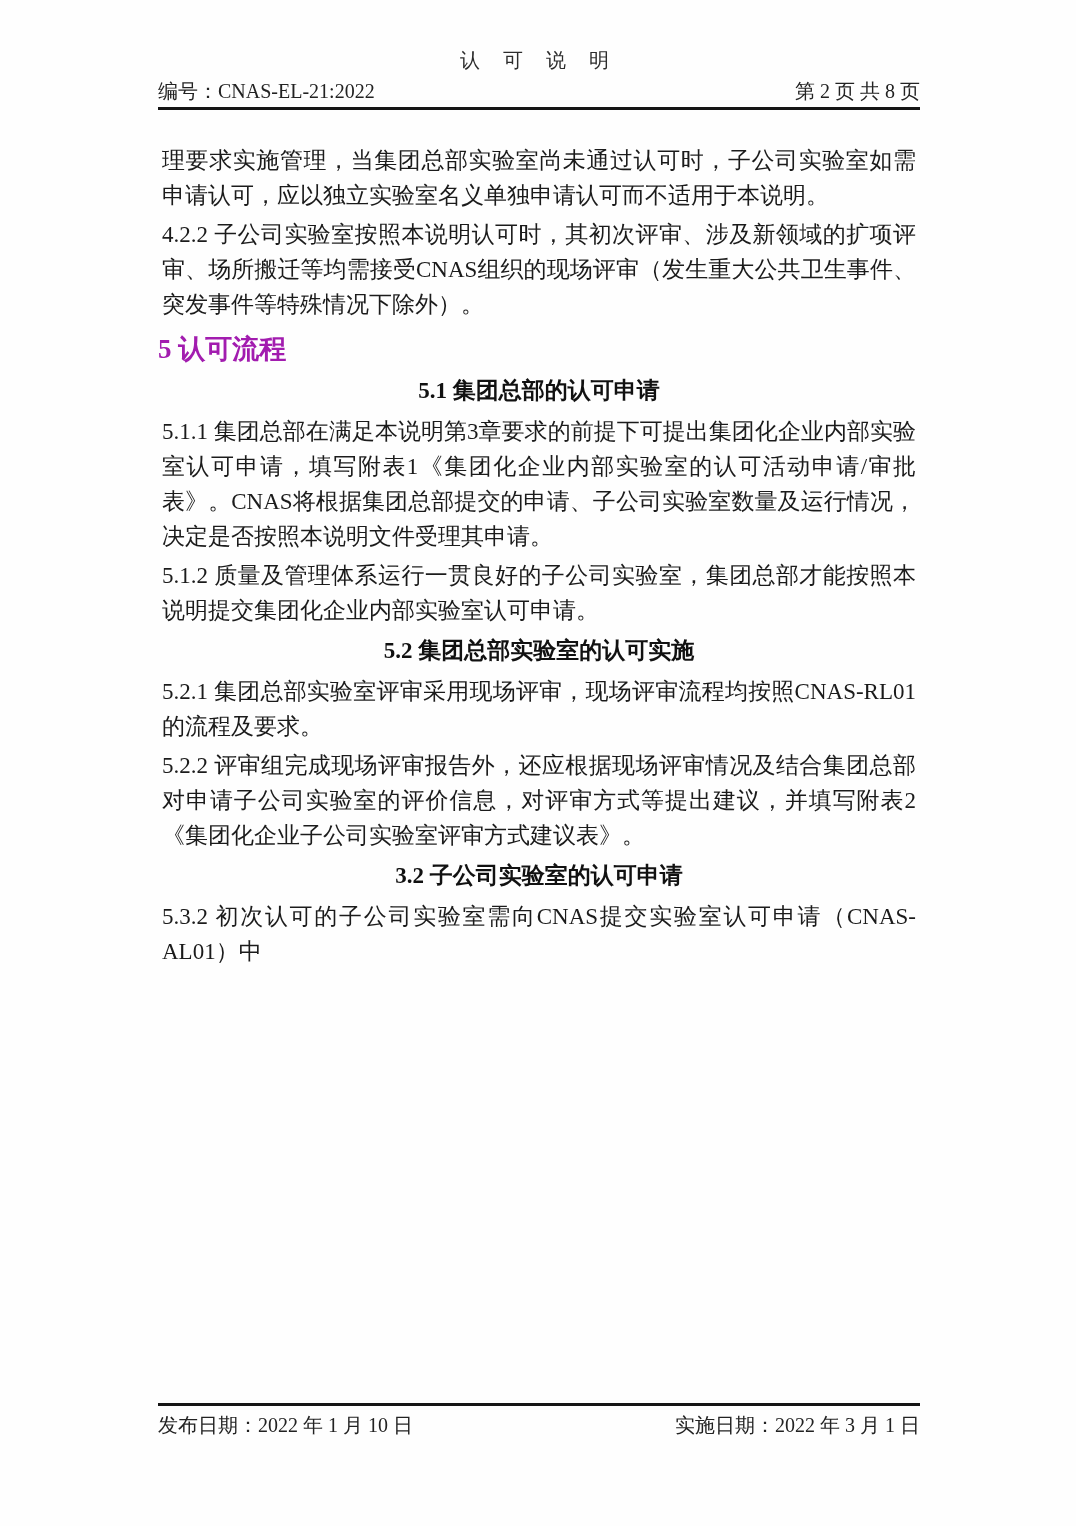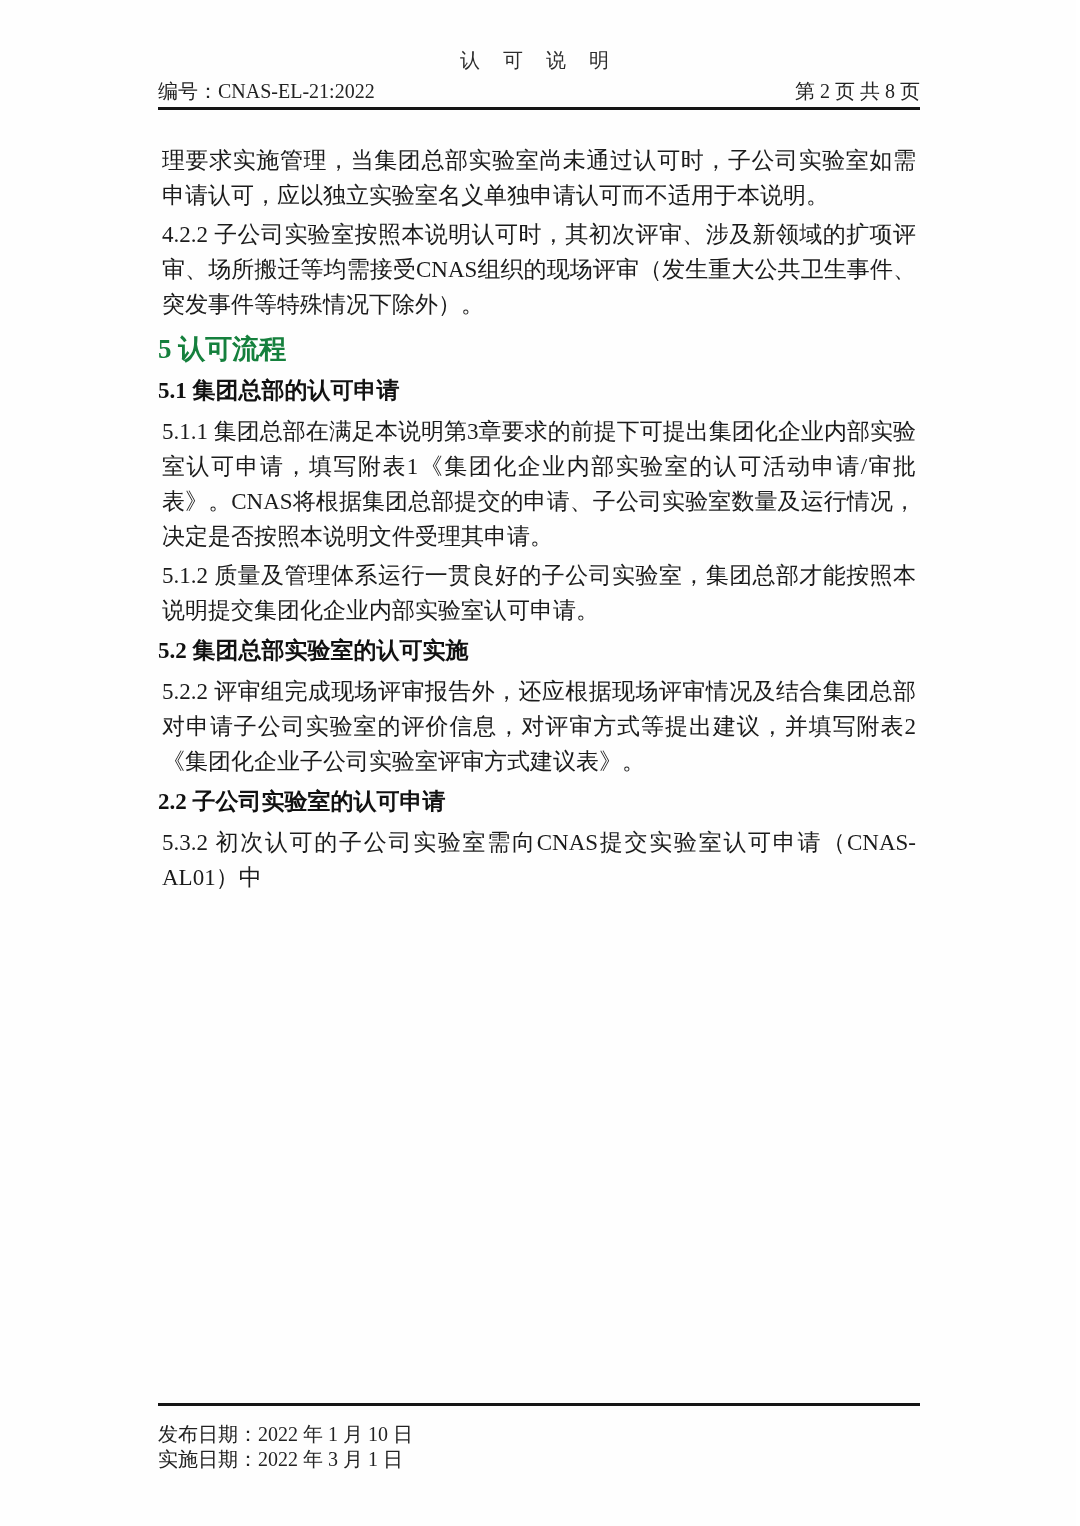--- a/index.html
+++ b/index.html
@@ -55,43 +55,43 @@
     margin: 4px;
     text-align: justify;
     text-justify: inter-ideograph;
     color: #1b1b1b;
   }
   .heading-1 {
     font-size: 27px;
     font-weight: bold;
     line-height: 46px;
     margin: 0;
-    color: #15803d;
+    color: #a21caf;
   }
   .heading-2 {
     font-size: 23px;
     font-weight: bold;
     line-height: 38px;
     margin: 0;
     color: #111;
+    text-align: center;
   }
   
   .doc-footer {
     position: absolute;
     left: 158px;
     top: 1403px;
     width: 762px;
     border-top: 3px solid #151515;
-    padding-top: 16px;
+    padding-top: 7px;
     display: flex;
     justify-content: space-between;
     font-size: 20px;
     color: #222;
     line-height: 25px;
-    flex-direction: column;
   }
 </style>
 </head>
 <body>
 
 <div class="page">
   <div class="content">
 
     <div class="doc-header">
       <div class="doc-title">认 可 说 明</div>
@@ -103,22 +103,23 @@
     </div>
 
     <div class="doc-body">
       <p class="para">理要求实施管理，当集团总部实验室尚未通过认可时，子公司实验室如需申请认可，应以独立实验室名义单独申请认可而不适用于本说明。</p>
       <p class="para">4.2.2 子公司实验室按照本说明认可时，其初次评审、涉及新领域的扩项评审、场所搬迁等均需接受CNAS组织的现场评审（发生重大公共卫生事件、突发事件等特殊情况下除外）。</p>
       <h1 class="heading-1">5 认可流程</h1>
       <h2 class="heading-2">5.1 集团总部的认可申请</h2>
       <p class="para">5.1.1 集团总部在满足本说明第3章要求的前提下可提出集团化企业内部实验室认可申请，填写附表1《集团化企业内部实验室的认可活动申请/审批表》。CNAS将根据集团总部提交的申请、子公司实验室数量及运行情况，决定是否按照本说明文件受理其申请。</p>
       <p class="para">5.1.2 质量及管理体系运行一贯良好的子公司实验室，集团总部才能按照本说明提交集团化企业内部实验室认可申请。</p>
       <h2 class="heading-2">5.2 集团总部实验室的认可实施</h2>
+      <p class="para">5.2.1 集团总部实验室评审采用现场评审，现场评审流程均按照CNAS-RL01的流程及要求。</p>
       <p class="para">5.2.2 评审组完成现场评审报告外，还应根据现场评审情况及结合集团总部对申请子公司实验室的评价信息，对评审方式等提出建议，并填写附表2《集团化企业子公司实验室评审方式建议表》。</p>
-      <h2 class="heading-2">2.2 子公司实验室的认可申请</h2>
+      <h2 class="heading-2">3.2 子公司实验室的认可申请</h2>
       <p class="para">5.3.2 初次认可的子公司实验室需向CNAS提交实验室认可申请（CNAS-AL01）中</p>
     </div>
 
   </div>
 
   <div class="doc-footer">
     <span>发布日期：2022 年 1 月 10 日</span>
     <span>实施日期：2022 年 3 月 1 日</span>
   </div>
 </div>

